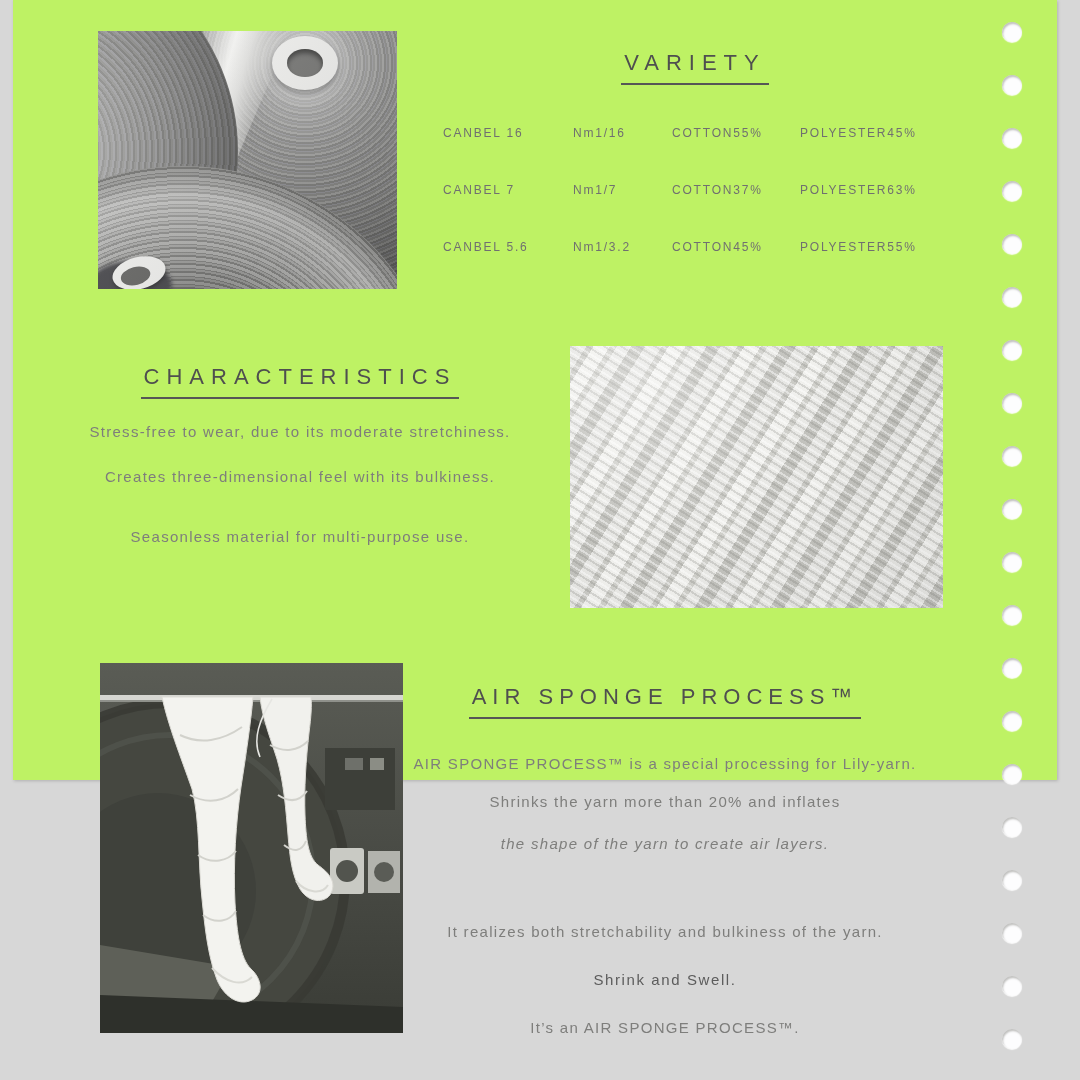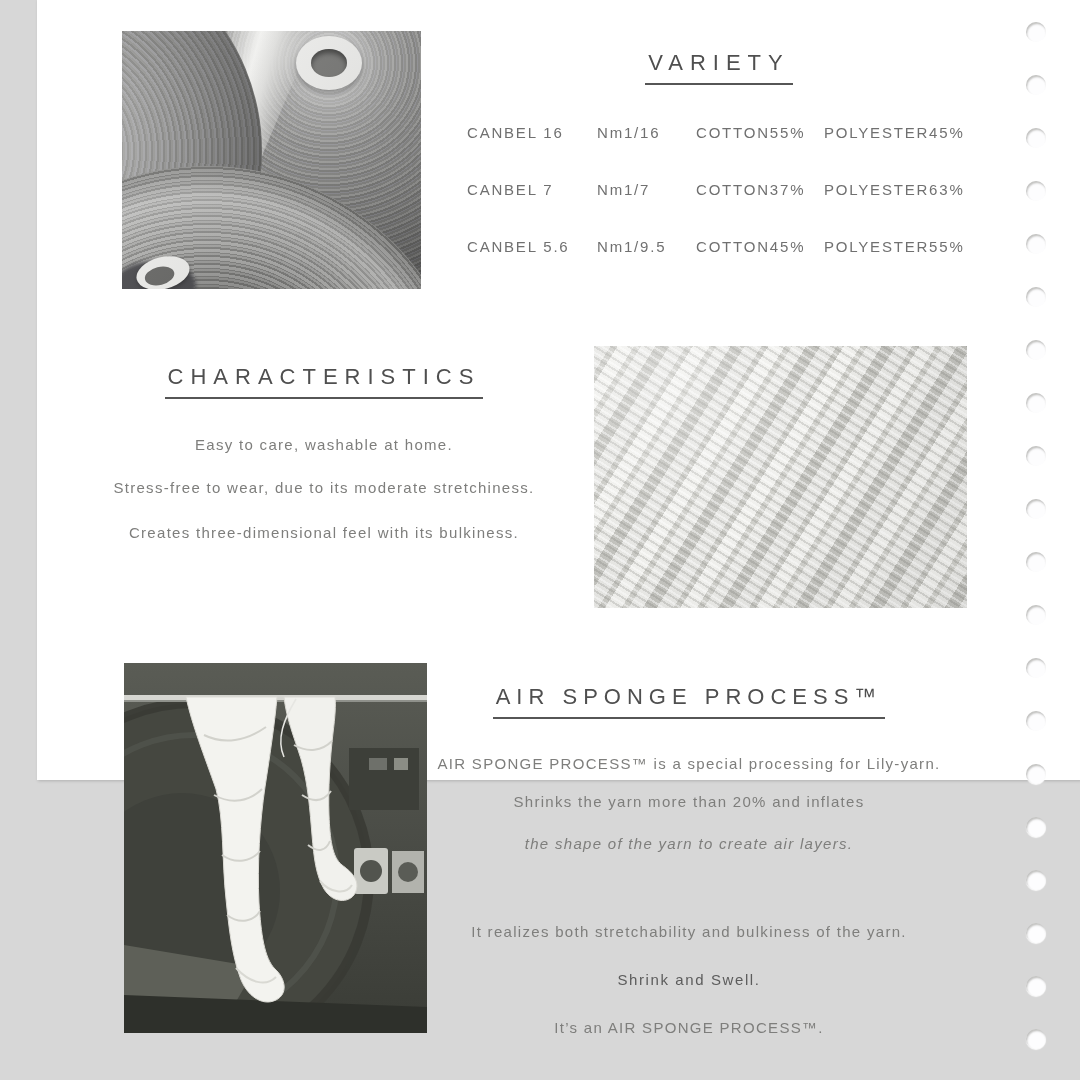--- a/index.html
+++ b/index.html
@@ -5,23 +5,22 @@
   * { margin:0; padding:0; box-sizing:border-box; }
   html,body { width:1080px; height:1080px; }
   body {
     background:#d7d7d7;
     font-family:"Liberation Sans", sans-serif;
     position:relative;
     overflow:hidden;
   }
   .paper {
     position:absolute; left:13px; top:0; width:1044px; height:780px;
-    background:#ffffff;
+    background:#bef264;
     box-shadow: 1px 1px 3px rgba(0,0,0,.18);
-    margin-left: 24px;
   }
   
   .hole {
     position:absolute; left:989px; width:20px; height:20px; border-radius:50%;
     background:#fdfdfe;
     box-shadow: inset 1px 2px 2px rgba(120,120,115,.45), 0 1px 1px rgba(255,255,255,.9);
   }
   
   .section { position:absolute; }
   h2 { text-align:center; font-weight:normal; }
@@ -34,21 +33,21 @@
   .bodyline {
     font-size:15px; letter-spacing:1.3px; color:#7e7e7c;
     line-height:20px; text-align:center; white-space:nowrap;
   }
   .boldline { font-weight:normal; color:#5c5c5c; letter-spacing:1.6px; }
   
   .vtable { margin-top:36px; }
   .vrow {
     display:grid; grid-template-columns:130px 99px 128px 1fr;
     padding-left:13px; margin-bottom:33px;
-    font-size:15px; letter-spacing:1.8px; color:#707070; line-height:24px;
+    font-size:12px; letter-spacing:1.8px; color:#707070; line-height:24px;
     white-space:nowrap;
   }
   
   .photo-cones {
     position:absolute; left:85px; top:31px; width:299px; height:258px;
     background:#e3e3e1; overflow:hidden;
   }
   .photo-cones > div { position:absolute; }
   .cone { border-radius:50%; }
   .cone-big {
@@ -171,32 +170,32 @@
         <span>POLYESTER45%</span>
       </div>
       <div class="vrow">
         <span>CANBEL 7</span>
         <span>Nm1/7</span>
         <span>COTTON37%</span>
         <span>POLYESTER63%</span>
       </div>
       <div class="vrow">
         <span>CANBEL 5.6</span>
-        <span>Nm1/9.5</span>
+        <span>Nm1/3.2</span>
         <span>COTTON45%</span>
         <span>POLYESTER55%</span>
       </div>
     </div>
   </div>
 
   <div class="section" style="left:27px; top:362px; width:520px;">
     <h2><span class="u">CHARACTERISTICS</span></h2>
-    <p class="bodyline" style="margin-top:36px;">Easy to care, washable at home.</p>
     <p class="bodyline" style="margin-top:23px;">Stress-free to wear, due to its moderate stretchiness.</p>
     <p class="bodyline" style="margin-top:25px;">Creates three-dimensional feel with its bulkiness.</p>
+    <p class="bodyline" style="margin-top:40px;">Seasonless material for multi-purpose use.</p>
   </div>
 
   <div class="photo-knit">
     <div class="knit-tone"></div>
   </div>
 
   <div class="photo-hanks">
     <svg width="303" height="370" viewBox="0 0 303 370" xmlns="http://www.w3.org/2000/svg">
       <defs>
         <linearGradient id="hbg" x1="0" y1="0" x2="0" y2="1">

